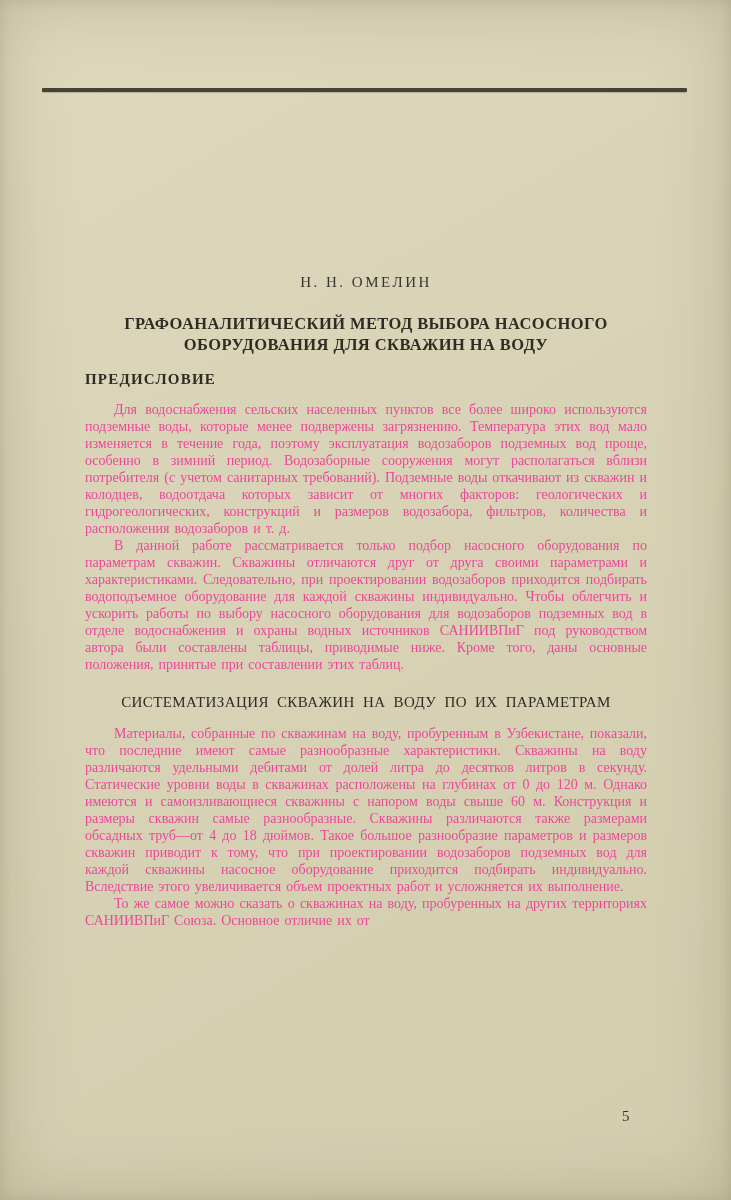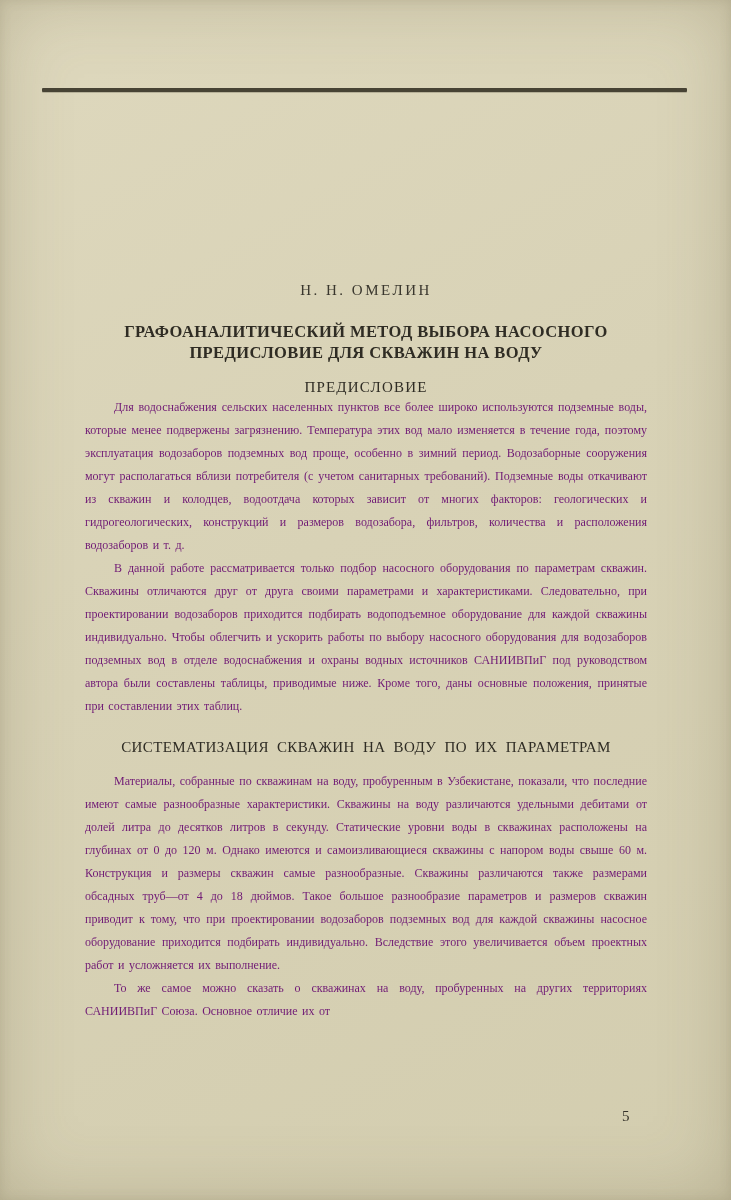--- a/index.html
+++ b/index.html
@@ -34,79 +34,78 @@
   .content {
     position: absolute;
     top: 270px;
     left: 85px;
     width: 562px;
   }
   .author {
     text-align: center;
     font-size: 15px;
     letter-spacing: 2.5px;
-    margin: 12px 0 22px 0;
+    margin: 4px 0 22px 0;
     color: #3a372e;
   }
   .title {
     text-align: center;
     font-weight: bold;
     font-size: 16.5px;
     line-height: 21px;
     letter-spacing: 0.4px;
     margin: 0 auto 16px auto;
     max-width: 540px;
     color: #2f2c24;
   }
   .subheading {
-    text-align: center;
-    font-weight: normal;
+    font-weight: bold;
     font-size: 15px;
     letter-spacing: 1.2px;
-    margin: 0 0 0 0;
+    margin: 0 0 13px 0;
     color: #2f2c24;
   }
   .section-heading {
     text-align: center;
     font-weight: normal;
     font-size: 15px;
     letter-spacing: 0.4px;
     word-spacing: 4px;
     margin: 21px 0 14px 0;
     color: #2f2c24;
   }
   .para {
-    font-size: 12px;
-    line-height: 23px;
+    font-size: 14px;
+    line-height: 17px;
     text-align: justify;
     text-indent: 29px;
     word-spacing: 1.5px;
     margin: 0;
-    color: #701a75;
+    color: #ec4899;
   }
   .page-number {
     position: absolute;
     top: 1108px;
     left: 622px;
     font-size: 15px;
     color: #35322a;
   }
 </style>
 </head>
 <body>
 
 <div class="page">
 
   <div class="top-rule"></div>
 
   <div class="content">
 
     <div class="author">Н. Н. ОМЕЛИН</div>
 
-    <div class="title">ГРАФОАНАЛИТИЧЕСКИЙ МЕТОД ВЫБОРА НАСОСНОГО ПРЕДИСЛОВИЕ ДЛЯ СКВАЖИН НА ВОДУ</div>
+    <div class="title">ГРАФОАНАЛИТИЧЕСКИЙ МЕТОД ВЫБОРА НАСОСНОГО ОБОРУДОВАНИЯ ДЛЯ СКВАЖИН НА ВОДУ</div>
 
     <div class="subheading">ПРЕДИСЛОВИЕ</div>
 
     <p class="para">Для водоснабжения сельских населенных пунктов все более широко используются подземные воды, которые менее подвержены загрязнению. Температура этих вод мало изменяется в течение года, поэтому эксплуатация водозаборов подземных вод проще, особенно в зимний период. Водозаборные сооружения могут располагаться вблизи потребителя (с учетом санитарных требований). Подземные воды откачивают из скважин и колодцев, водоотдача которых зависит от многих факторов: геологических и гидрогеологических, конструкций и размеров водозабора, фильтров, количества и расположения водозаборов и т. д.</p>
 
     <p class="para">В данной работе рассматривается только подбор насосного оборудования по параметрам скважин. Скважины отличаются друг от друга своими параметрами и характеристиками. Следовательно, при проектировании водозаборов приходится подбирать водоподъемное оборудование для каждой скважины индивидуально. Чтобы облегчить и ускорить работы по выбору насосного оборудования для водозаборов подземных вод в отделе водоснабжения и охраны водных источников САНИИВПиГ под руководством автора были составлены таблицы, приводимые ниже. Кроме того, даны основные положения, принятые при составлении этих таблиц.</p>
 
     <div class="section-heading">СИСТЕМАТИЗАЦИЯ СКВАЖИН НА ВОДУ ПО ИХ ПАРАМЕТРАМ</div>
 
     <p class="para">Материалы, собранные по скважинам на воду, пробуренным в Узбекистане, показали, что последние имеют самые разнообразные характеристики. Скважины на воду различаются удельными дебитами от долей литра до десятков литров в секунду. Статические уровни воды в скважинах расположены на глубинах от 0 до 120 м. Однако имеются и самоизливающиеся скважины с напором воды свыше 60 м. Конструкция и размеры скважин самые разнообразные. Скважины различаются также размерами обсадных труб—от 4 до 18 дюймов. Такое большое разнообразие параметров и размеров скважин приводит к тому, что при проектировании водозаборов подземных вод для каждой скважины насосное оборудование приходится подбирать индивидуально. Вследствие этого увеличивается объем проектных работ и усложняется их выполнение.</p>

